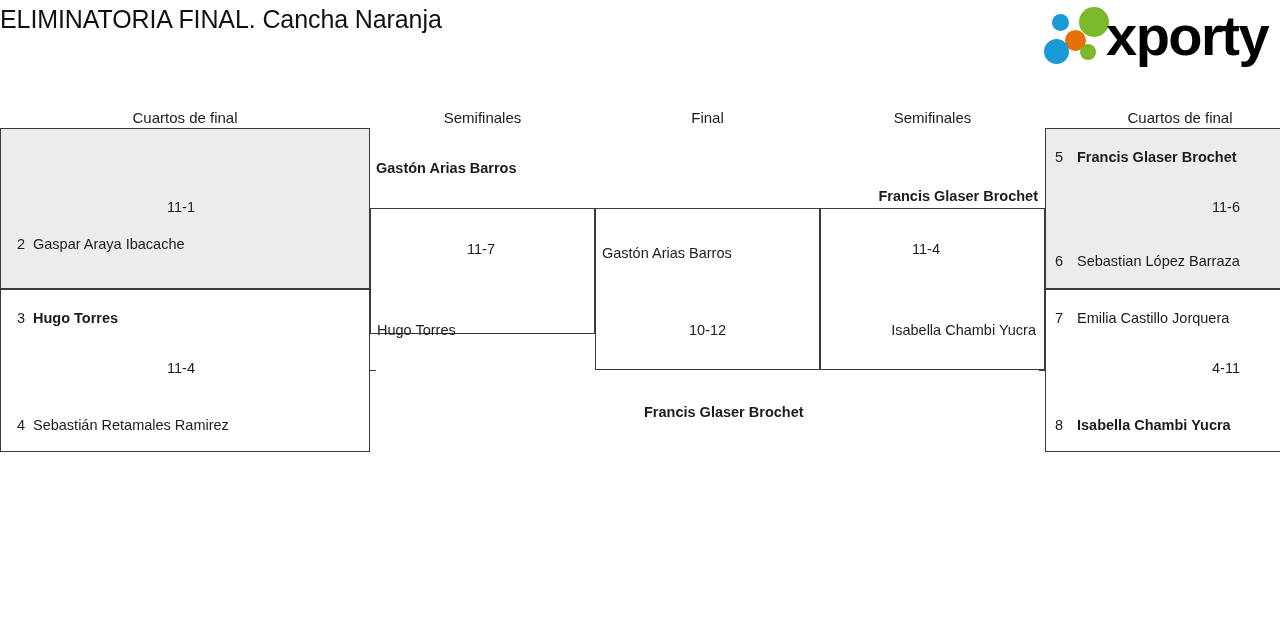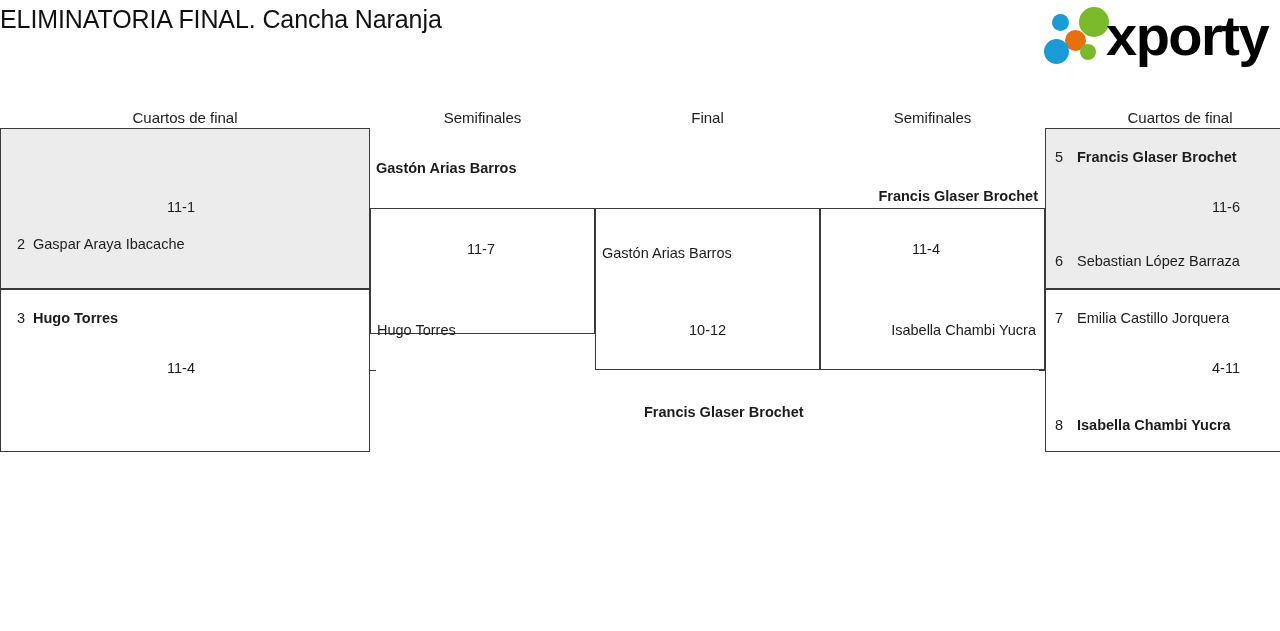--- a/index.html
+++ b/index.html
@@ -168,20 +168,23 @@
   <div class="slot left" style="top:104px;">
     <span class="seed">2</span><span class="pname">Gaspar Araya Ibacache</span>
   </div>
 </div>
 
 <div class="match-box" style="left:0px; top:289px; width:370px; height:163px;">
   <div class="slot left winner" style="top:17px;">
     <span class="seed">3</span><span class="pname">Hugo Torres</span>
   </div>
   <div class="score" style="right:174px; top:70px;">11-4</div>
+  <div class="slot left" style="top:124px;">
+    <span class="seed">4</span><span class="pname">Sebastián Retamales Ramirez</span>
+  </div>
 </div>
 
 <div class="advance-label bold" style="left:376px; top:158px;">Gastón Arias Barros</div>
 
 <div class="match-box" style="left:370px; top:208px; width:225px; height:126px;">
   <div class="score" style="left:96px; top:32px;">11-7</div>
   <div class="slot left" style="top:110px; padding-left:6px;">
     <span class="pname">Hugo Torres</span>
   </div>
 </div>

